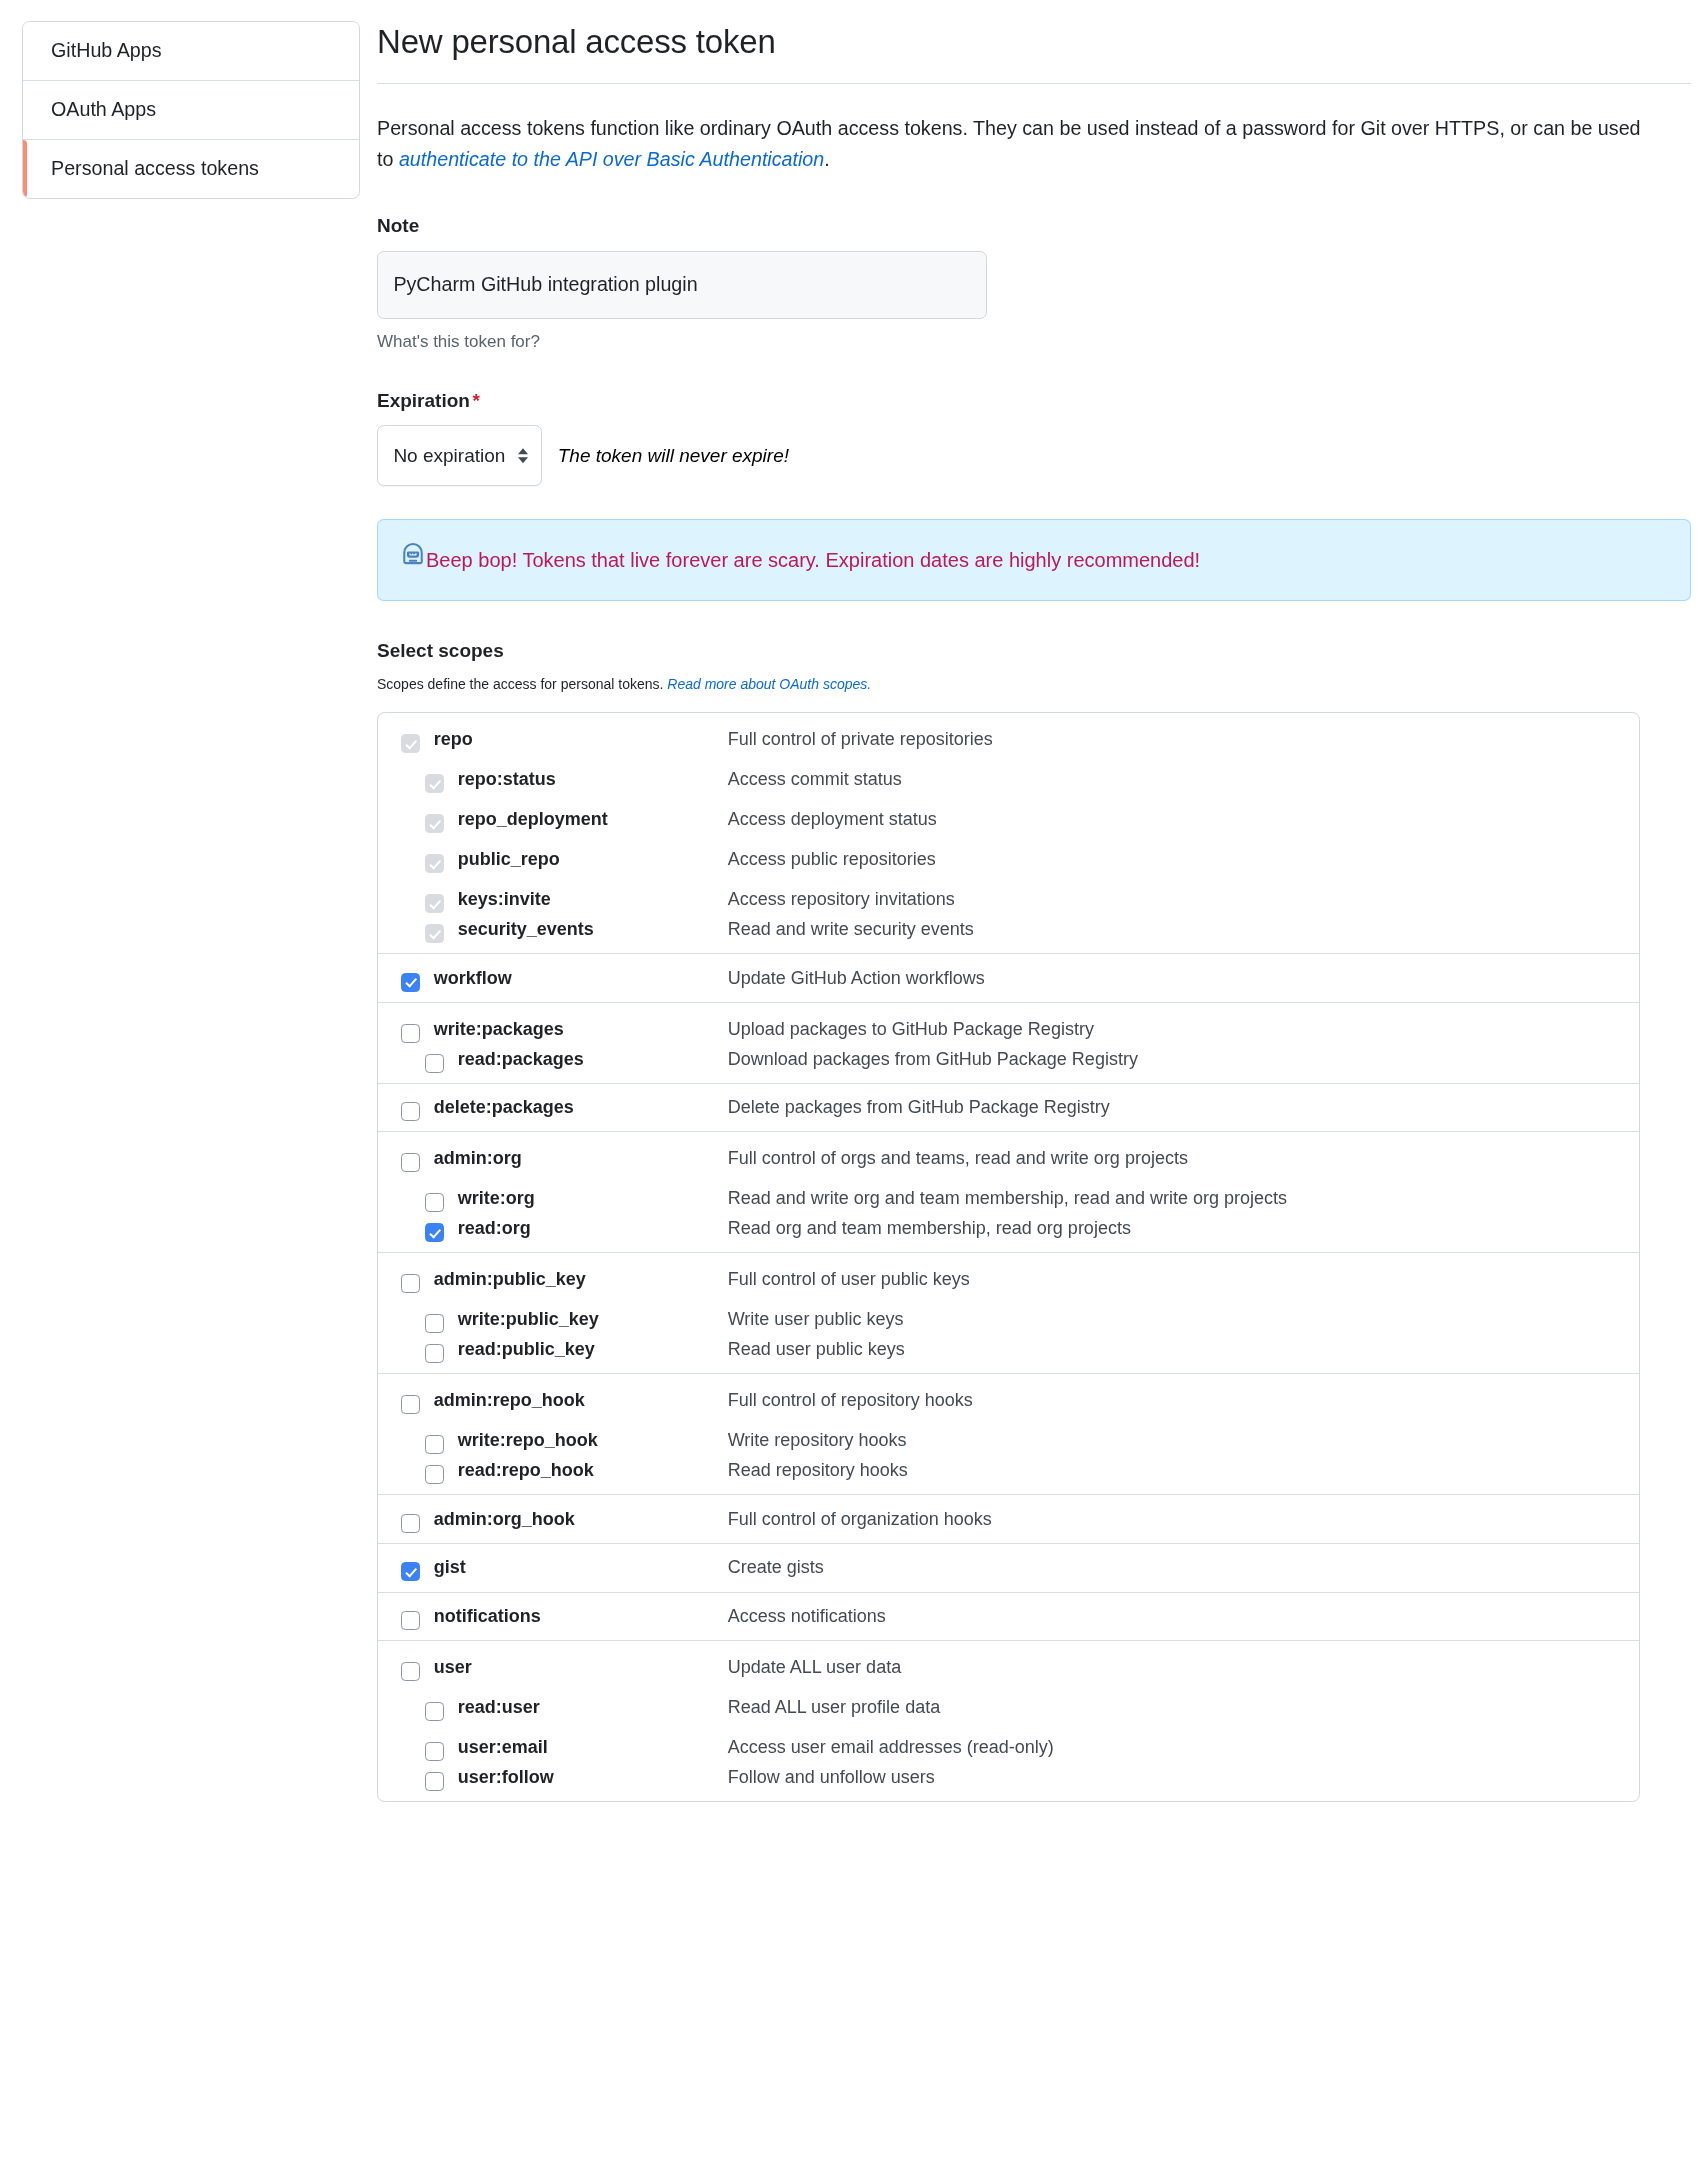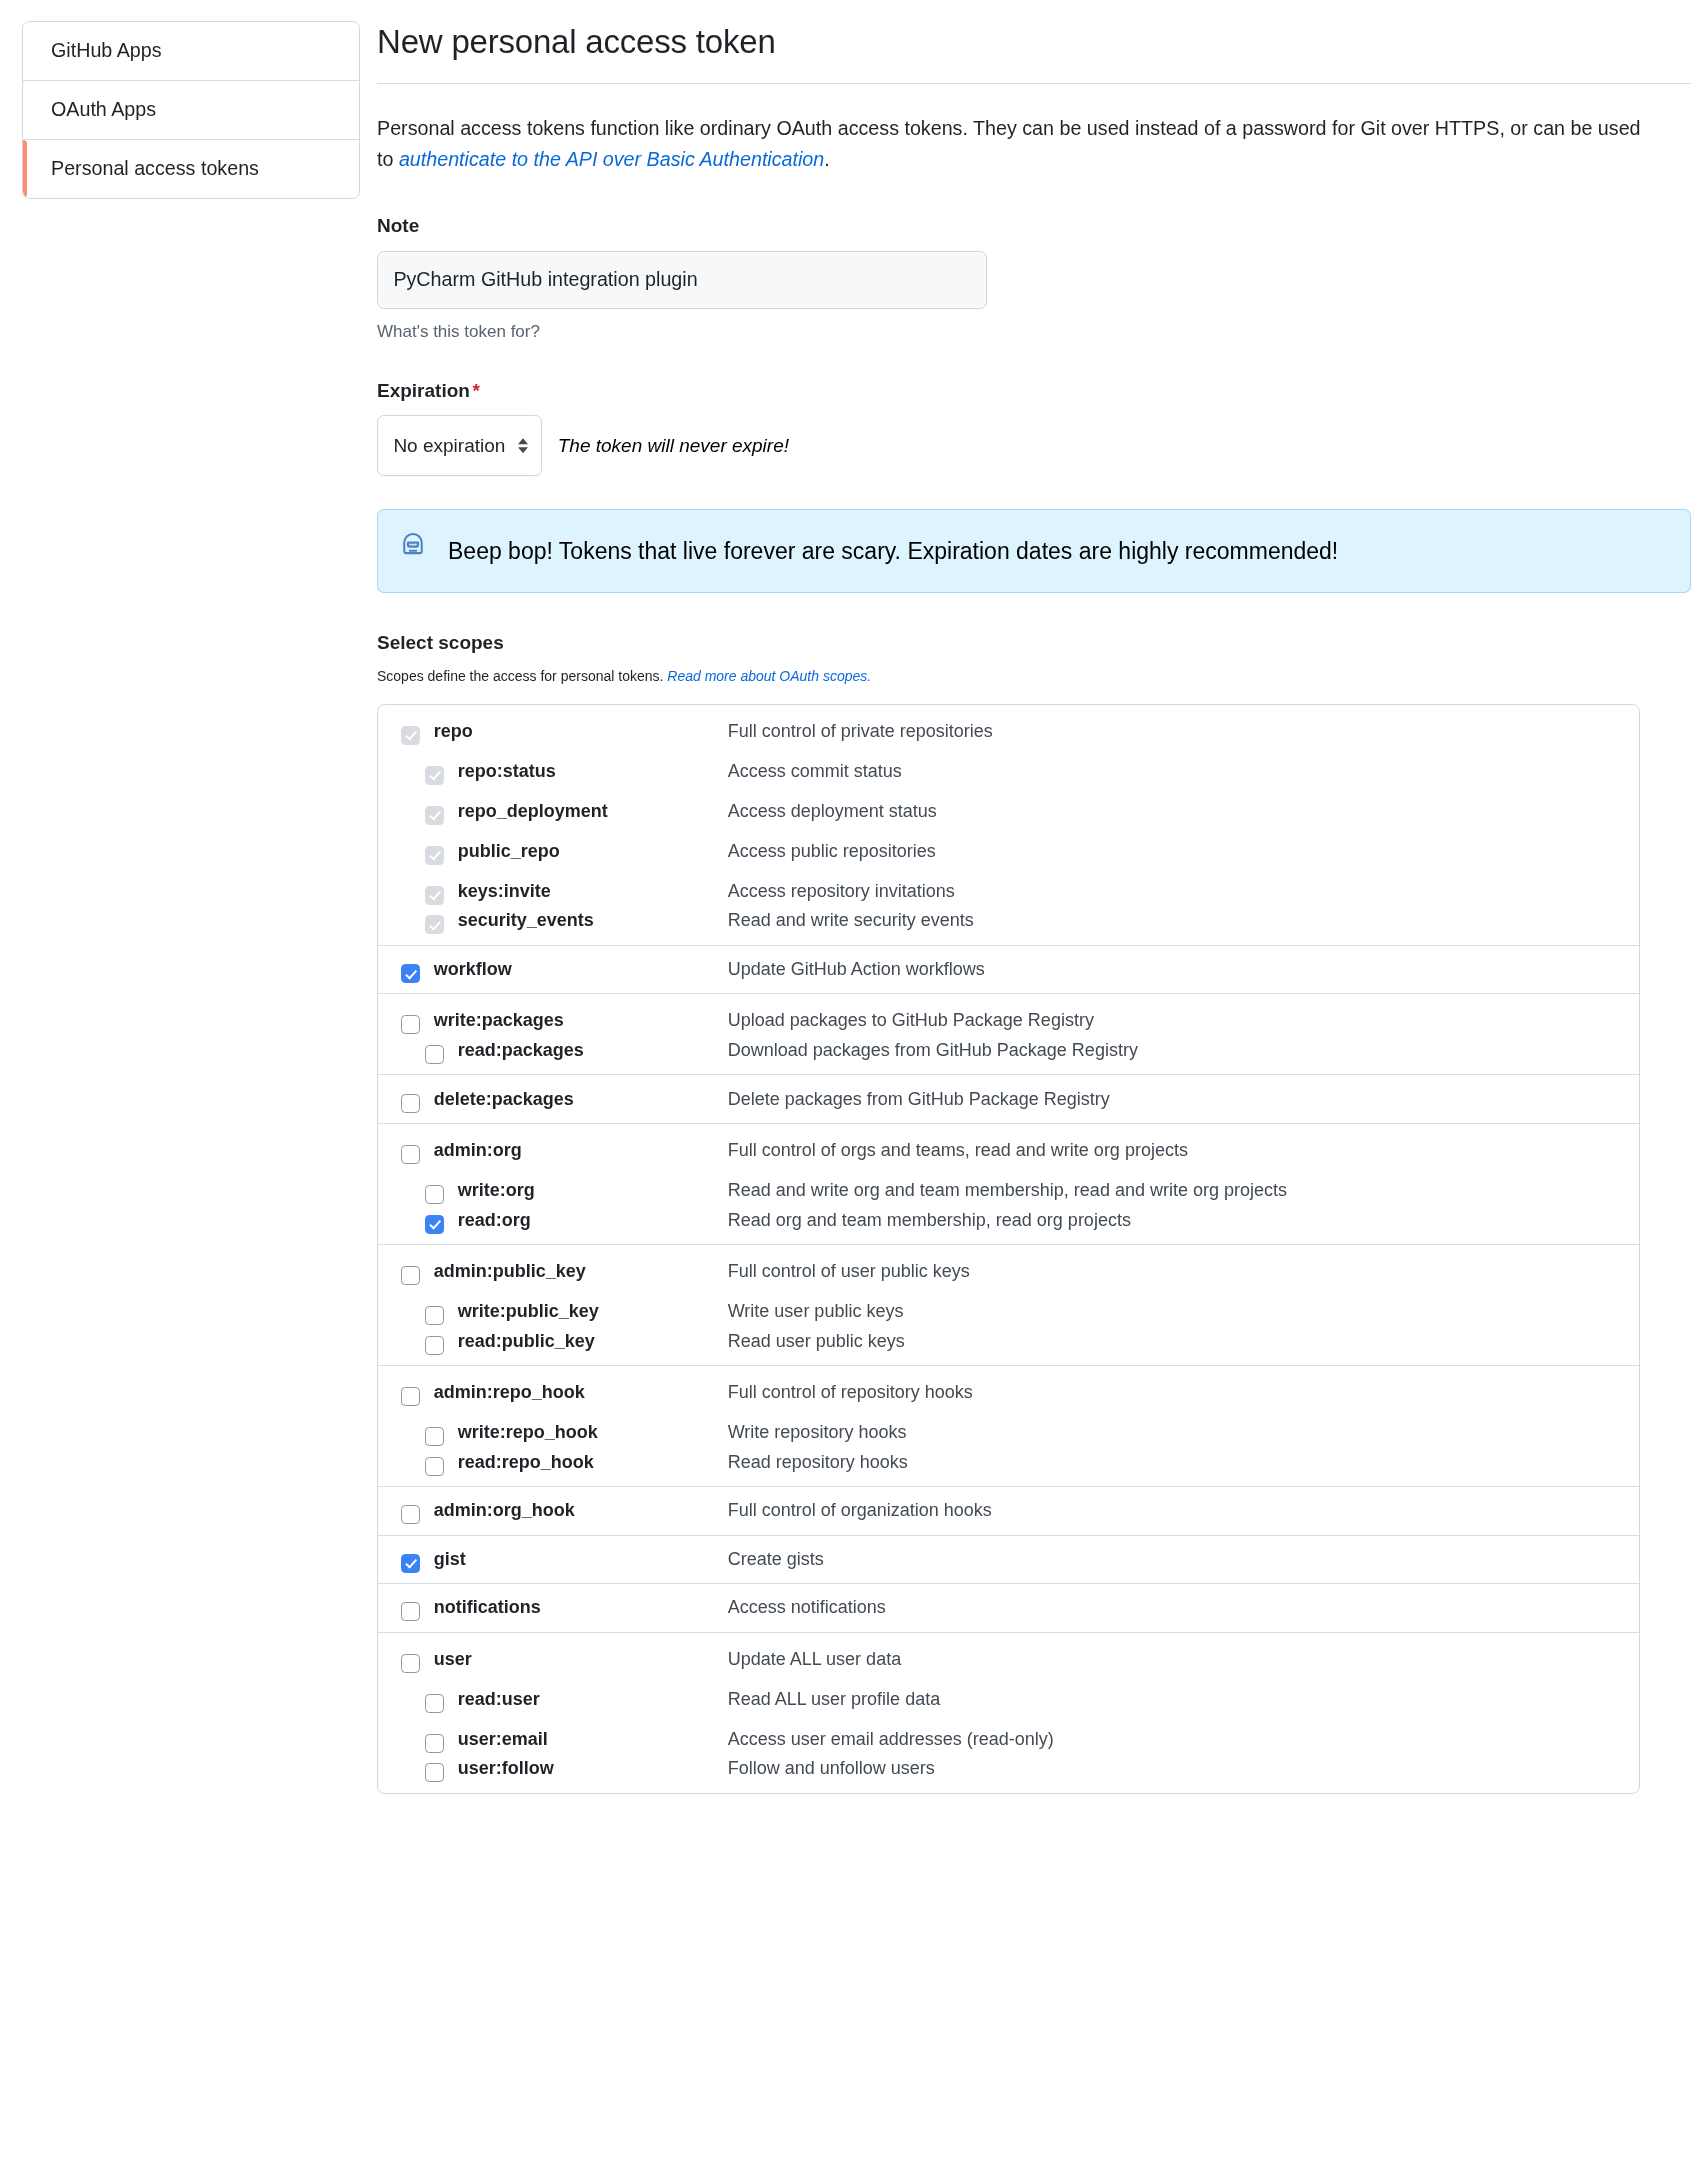--- a/index.html
+++ b/index.html
@@ -90,21 +90,21 @@
     font-weight: bold;
     line-height: 1.4;
     margin: 0 0 11px 0;
     color: #1f2328;
   }
   .req { color: #cf222e; font-weight: bold; margin-left: 2.6px; }
 
   .note-input {
     display: block;
     width: 610px;
-    height: 58px;
+    height: 68px;
     padding: 6.8px 15.4px;
     font-family: "Liberation Sans", sans-serif;
     font-size: 19.7px;
     line-height: 1.5;
     color: #1f2328;
     background: #f6f8fa;
     border: 0.9px solid #d0d7de;
     border-radius: 6.8px;
     outline: none;
   }
@@ -156,29 +156,29 @@
     font-size: 19px;
     color: #000000;
     line-height: 1.5;
     font-style: italic;
   }
 
   
   .flash {
     display: flex;
     align-items: center;
-    gap: 22px;
+    gap: 0;
     margin: 33px 0 0 0;
     padding: 23px 22px;
     background: #ddf4ff;
     border: 0.9px solid rgba(84,174,255,0.4);
     border-radius: 6.8px;
-    font-size: 23px;
-    line-height: 1.5;
-    color: #000000;
+    font-size: 20px;
+    line-height: 1.5;
+    color: #be185d;
   }
   .hubot-icon { flex: 0 0 auto; display: block; }
 
   
   .section-head {
     font-size: 19px;
     font-weight: bold;
     margin: 39px 0 12px 0;
     color: #1f2328;
   }

